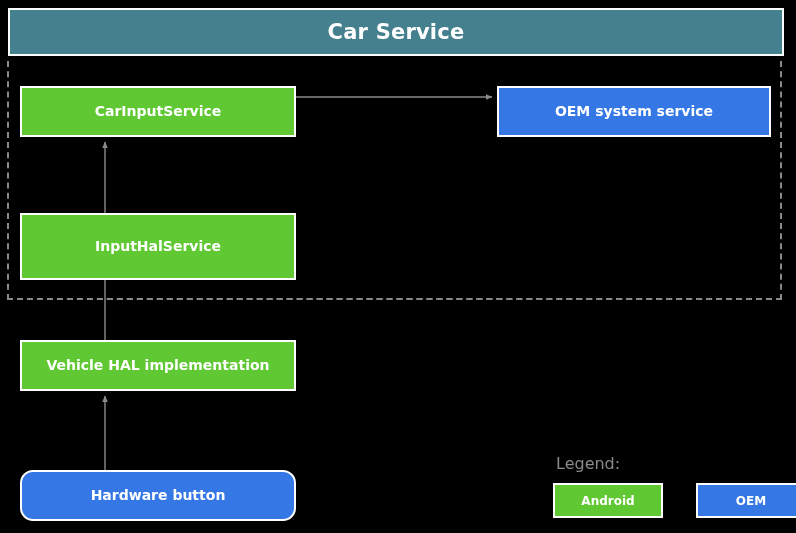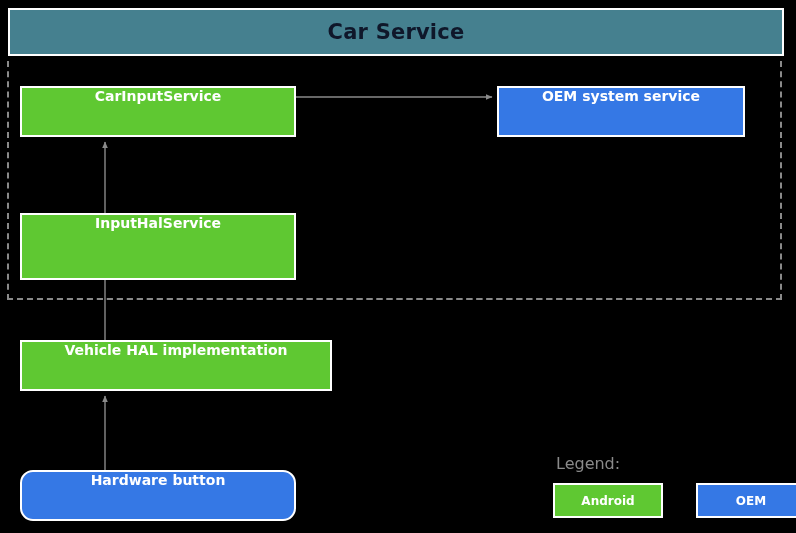--- a/index.html
+++ b/index.html
@@ -27,21 +27,21 @@
     width: 776px;
     height: 48px;
     background: #45808f;
     border: 2px solid #ffffff;
     box-sizing: border-box;
     display: flex;
     align-items: center;
     justify-content: center;
   }
   .header-title {
-    color: #0f172a;
+    color: #ffffff;
     font-size: 21px;
     font-weight: bold;
     letter-spacing: 0.2px;
     line-height: 1;
   }
 
   
   .dashed-region {
     position: absolute;
     left: 7px;
@@ -62,38 +62,39 @@
     border-top: 2px dashed #8a8a8a;
     box-sizing: border-box;
   }
 
   
   .node {
     position: absolute;
     box-sizing: border-box;
     border: 2px solid #ffffff;
     display: flex;
+    align-items: center;
     justify-content: center;
     text-align: center;
   }
   .node-label {
     color: #ffffff;
     font-size: 14px;
     font-weight: bold;
     line-height: 1.15;
     padding: 0 6px;
   }
   .node.android { background: #5fc832; }
   .node.oem     { background: #3578e5; }
 
   
   #node-carinputservice { left: 20px;  top: 86px;  width: 276px; height: 51px; }
-  #node-oemsystem       { left: 497px; top: 86px;  width: 248px; height: 51px; }
+  #node-oemsystem       { left: 497px; top: 86px;  width: 274px; height: 51px; }
   #node-inputhalservice { left: 20px;  top: 213px; width: 276px; height: 67px; }
-  #node-vehiclehal      { left: 20px;  top: 340px; width: 312px; height: 51px; }
+  #node-vehiclehal      { left: 20px;  top: 340px; width: 276px; height: 51px; }
   #node-hardwarebutton  { left: 20px;  top: 470px; width: 276px; height: 51px; border-radius: 13px; }
 
   
   .connector-svg {
     position: absolute;
     left: 0;
     top: 0;
     width: 796px;
     height: 533px;
     pointer-events: none;

